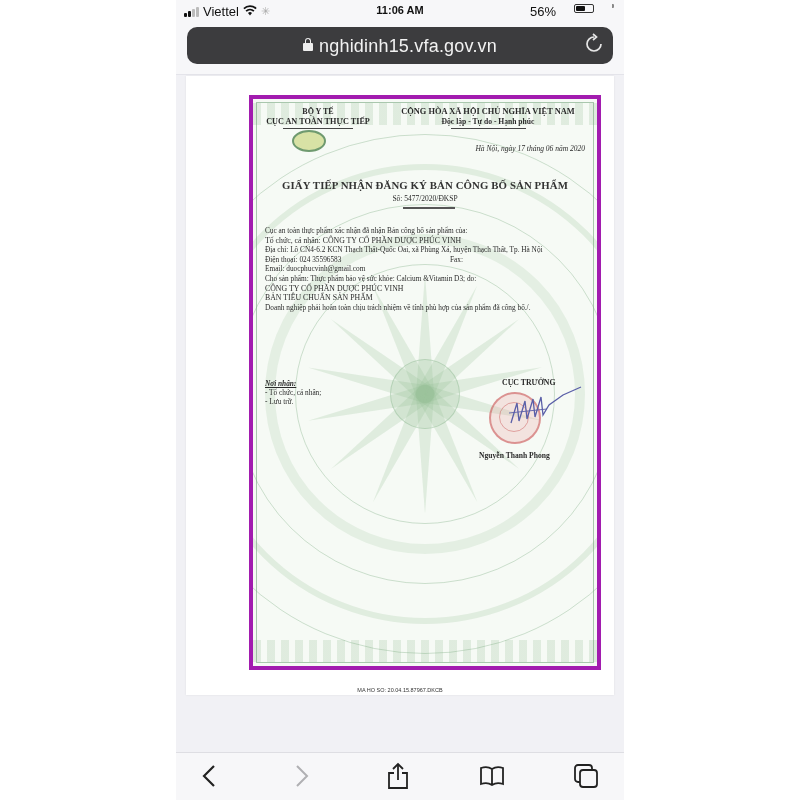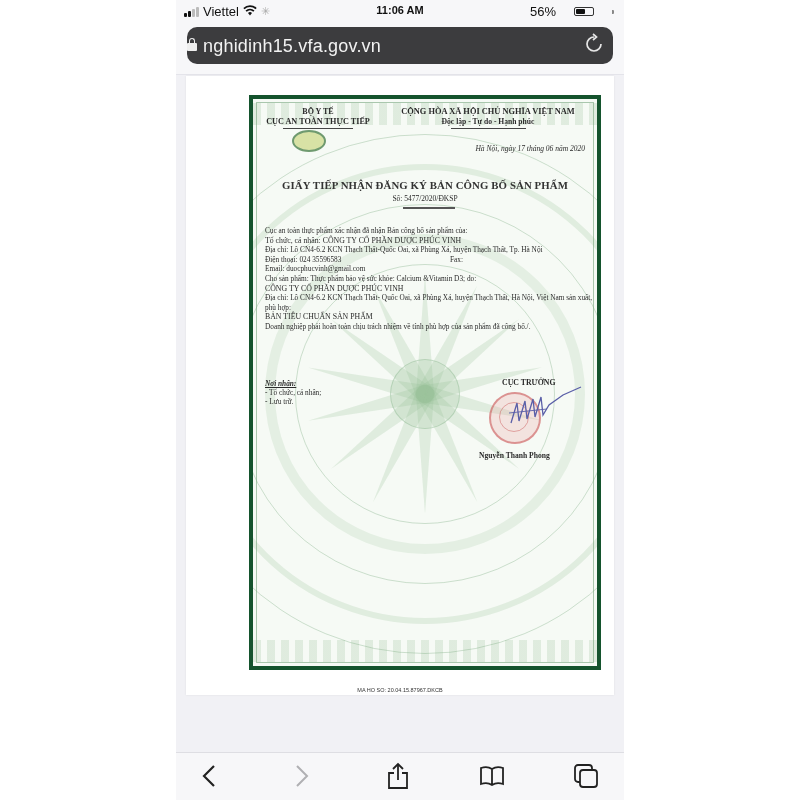--- a/index.html
+++ b/index.html
@@ -7,32 +7,32 @@
   .phone { position:absolute; left:176px; top:0; width:448px; height:800px; background:#f1f1f5; overflow:hidden; }
   .statusbar { position:absolute; left:0; top:0; width:448px; height:24px; background:#f7f7f9; color:#111; font-size:13px; }
   .sb-left { position:absolute; left:8px; top:4px; display:flex; align-items:center; gap:4px; }
   .signal { display:flex; align-items:flex-end; gap:1px; height:10px; }
   .signal span { display:block; width:3px; background:#111; border-radius:1px; }
   .signal span.dim { background:#bbb; }
   .carrier { font-size:13px; }
   .wifi { font-size:12px; }
   .spinner { color:#aaa; font-size:11px; }
   .sb-time { position:absolute; left:0; width:448px; top:4px; text-align:center; font-weight:bold; font-size:11px; }
-  .sb-right { position:absolute; right:10px; top:4px; display:flex; align-items:center; gap:18px; font-size:13px; }
+  .sb-right { position:absolute; right:10px; top:4px; display:flex; align-items:flex-start; gap:18px; font-size:13px; }
   .battery { width:20px; height:9px; border:1px solid #333; border-radius:2px; position:relative; padding:1px; box-sizing:border-box; }
   .battery .fill { width:56%; height:100%; background:#111; border-radius:1px; }
   .battery-tip { width:2px; height:4px; background:#888; border-radius:0 1px 1px 0; }
   .urlbar-wrap { position:absolute; left:0; top:24px; width:448px; height:50px; background:#f7f7f9; border-bottom:1px solid #e4e4ea; }
   .urlbar { position:absolute; left:11px; top:3px; width:426px; height:37px; background:#3c3c3e; border-radius:10px; color:#f2f2f2; }
-  .url { position:absolute; left:0; width:426px; top:9px; text-align:left; font-size:18px; letter-spacing:0.2px; }
+  .url { position:absolute; left:0; width:426px; top:9px; text-align:center; font-size:18px; letter-spacing:0.2px; }
   .lock { display:inline-block; width:10px; height:8px; background:#eee; border-radius:1px; position:relative; margin-right:6px; vertical-align:1px; }
   .lock:before { content:""; position:absolute; left:2px; top:-5px; width:4px; height:5px; border:1px solid #eee; border-bottom:none; border-radius:3px 3px 0 0; }
   .reload { position:absolute; right:10px; top:6px; font-size:20px; color:#e6e6e6; }
   .page { position:absolute; left:10px; top:76px; width:428px; height:619px; background:#ffffff; box-shadow:0 0 2px rgba(0,0,0,0.08); }
-  .cert { position:absolute; left:63px; top:19px; width:352px; height:575px; background:#f6faf5; border:4px solid #14532d; box-sizing:border-box; overflow:hidden; }
+  .cert { position:absolute; left:63px; top:19px; width:352px; height:575px; background:#f6faf5; border:4px solid #a21caf; box-sizing:border-box; overflow:hidden; }
   .cert-inner { position:absolute; left:3px; top:3px; right:3px; bottom:3px; border:1px solid #a9c7ad; }
   .drum { position:absolute; left:50%; top:52%; transform:translate(-50%,-50%); width:640px; height:640px; border-radius:50%; pointer-events:none; }
   .ring { position:absolute; border-radius:50%; border:1px solid rgba(120,170,125,0.35); }
   .star { position:absolute; left:50%; top:50%; width:0; height:0; }
   .ray { position:absolute; left:-9px; top:-120px; width:0; height:0; border-left:9px solid transparent; border-right:9px solid transparent; border-bottom:120px solid rgba(140,185,140,0.22); transform-origin:9px 120px; }
   .frieze { position:absolute; left:0; width:100%; height:22px; background:repeating-linear-gradient(90deg, rgba(120,170,120,0.18) 0 8px, transparent 8px 14px); }
   .doc { position:absolute; left:0; top:0; width:100%; height:100%; font-family:"Liberation Serif", serif; color:#2a2a2a; }
   .hdr-left { position:absolute; left:10px; top:8px; width:110px; text-align:center; font-size:8px; line-height:10px; font-weight:bold; }
   .hdr-left .line2 { font-size:8.2px; }
   .hdr-left .underline { width:70px; height:1px; background:#444; margin:1px auto 0; }
@@ -160,21 +160,20 @@
           <div>Cục an toàn thực phẩm xác nhận đã nhận Bản công bố sản phẩm của:</div>
           <div class="upper">Tổ chức, cá nhân: CÔNG TY CỔ PHẦN DƯỢC PHÚC VINH</div>
           <div>Địa chỉ: Lô CN4-6.2 KCN Thạch Thất-Quốc Oai, xã Phùng Xá, huyện Thạch Thất, Tp. Hà Nội</div>
           <div style="position:relative;">
             <span>Điện thoại: 024 35596583</span>
             <span class="fax">Fax:</span>
           </div>
           <div>Email: duocphucvinh@gmail.com</div>
           <div>Cho sản phẩm: Thực phẩm bảo vệ sức khỏe: Calcium &amp;Vitamin D3; do:</div>
           <div class="upper">CÔNG TY CỔ PHẦN DƯỢC PHÚC VINH</div>
-          <div>Địa chỉ: Lô CN4-6.2 KCN Thạch Thất- Quốc Oai, xã Phùng Xá, huyện Thạch Thất, Hà Nội, Việt Nam sản xuất, phù hợp:</div>
           <div class="upper">BẢN TIÊU CHUẨN SẢN PHẨM</div>
           <div>Doanh nghiệp phải hoàn toàn chịu trách nhiệm về tính phù hợp của sản phẩm đã công bố./.</div>
         </div>
 
         <div class="recv">
           <div class="h">Nơi nhận:</div>
           <div>- Tổ chức, cá nhân;</div>
           <div>- Lưu trữ.</div>
         </div>
 

